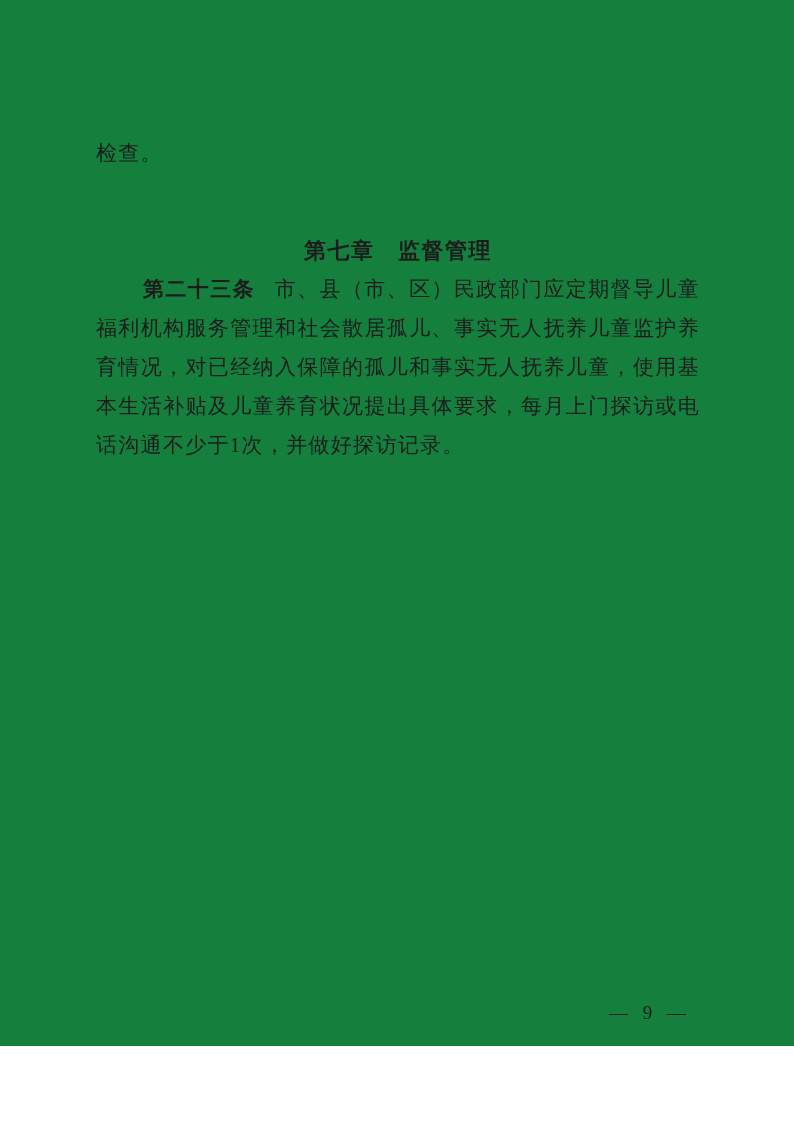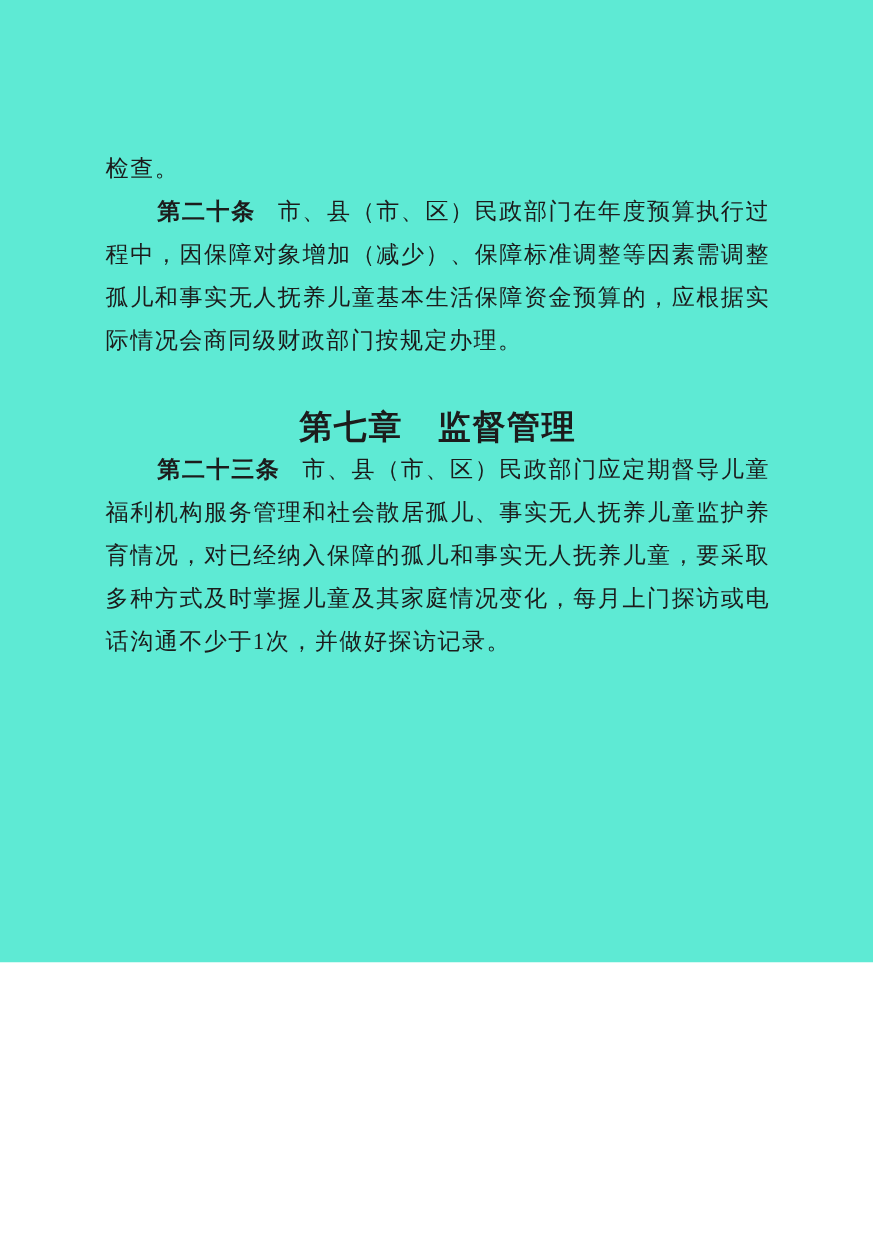--- a/index.html
+++ b/index.html
@@ -3,22 +3,22 @@
 <meta charset="utf-8">
 <style>
   * { margin: 0; padding: 0; box-sizing: border-box; }
   html, body {
     background: #ffffff;
     font-family: "Liberation Serif", "DejaVu Serif", serif;
   }
   .page {
     position: relative;
     width: 794px;
-    height: 875px;
-    background: #5eead4;
+    height: 1046px;
+    background: #15803d;
     overflow: hidden;
     color: #1c1c1c;
   }
   .content {
     position: absolute;
     top: 134px;
     left: 96px;
     width: 604px;
     font-size: 21px;
     line-height: 39px;
@@ -31,24 +31,24 @@
     margin: 0;
   }
   .para.indent {
     text-indent: 47px;
   }
   .article-label {
     font-weight: bold;
     margin-right: 0.95em;
   }
   .chapter-heading {
-    margin-top: 40px;
+    margin-top: 58px;
     font-family: "Liberation Sans", "DejaVu Sans", sans-serif;
     font-weight: 700;
-    font-size: 30px;
+    font-size: 22px;
     line-height: 39px;
     letter-spacing: 1.5px;
     text-align: center;
     text-align-last: center;
   }
   .page-number {
     position: absolute;
     top: 1001px;
     right: 106px;
     font-size: 19px;
@@ -62,28 +62,25 @@
 </head>
 <body>
 
 <div class="page">
   <div class="content">
 
     <p class="para">
       <span>检查。</span>
     </p>
 
-    <p class="para indent">
-      <span class="article-label">第二十条</span><span>市、县（市、区）民政部门在年度预算执行过程中，因保障对象增加（减少）、保障标准调整等因素需调整孤儿和事实无人抚养儿童基本生活保障资金预算的，应根据实际情况会商同级财政部门按规定办理。</span>
-    </p>
 
     <h2 class="chapter-heading">第七章　监督管理</h2>
 
 
 
     <p class="para indent">
-      <span class="article-label">第二十三条</span><span>市、县（市、区）民政部门应定期督导儿童福利机构服务管理和社会散居孤儿、事实无人抚养儿童监护养育情况，对已经纳入保障的孤儿和事实无人抚养儿童，要采取多种方式及时掌握儿童及其家庭情况变化，每月上门探访或电话沟通不少于1次，并做好探访记录。</span>
+      <span class="article-label">第二十三条</span><span>市、县（市、区）民政部门应定期督导儿童福利机构服务管理和社会散居孤儿、事实无人抚养儿童监护养育情况，对已经纳入保障的孤儿和事实无人抚养儿童，使用基本生活补贴及儿童养育状况提出具体要求，每月上门探访或电话沟通不少于1次，并做好探访记录。</span>
     </p>
 
   </div>
 
   <div class="page-number">— 9 —</div>
 </div>
 
 </body></html>

